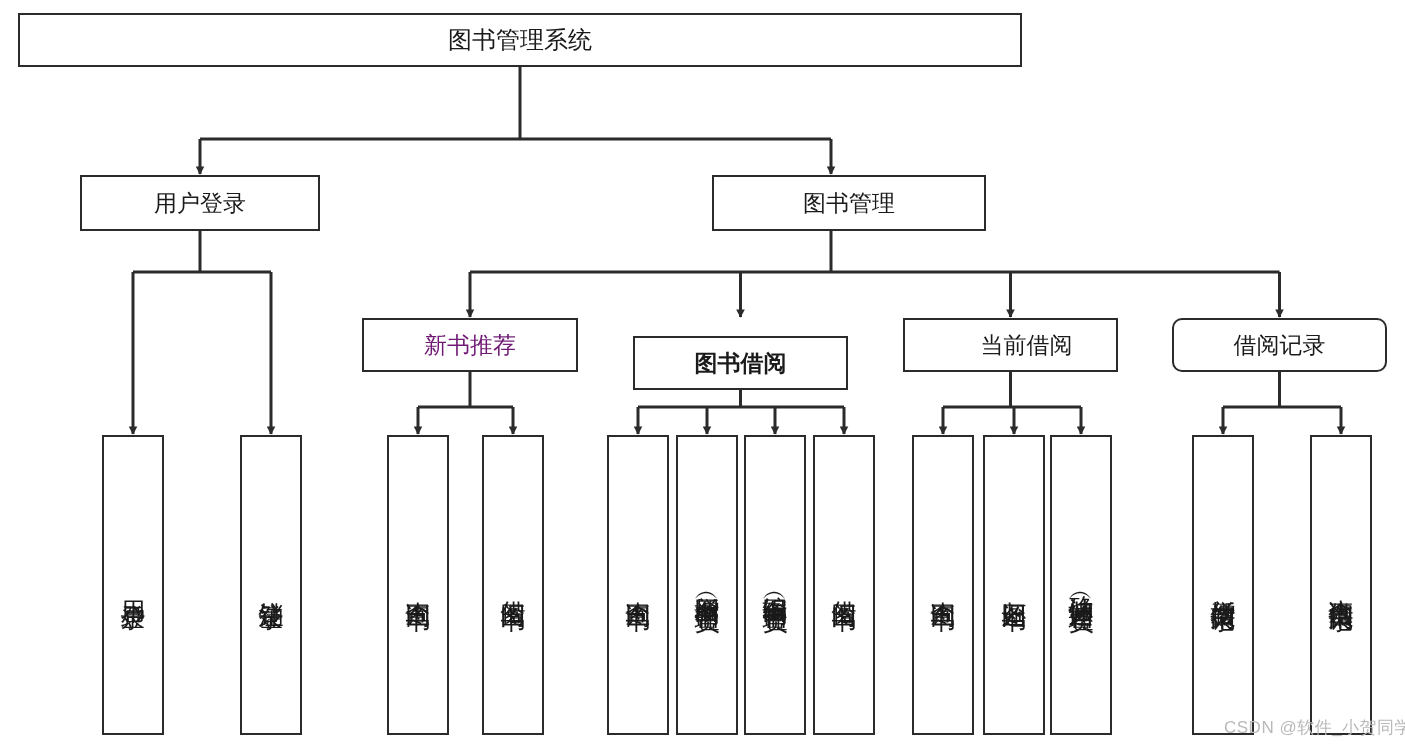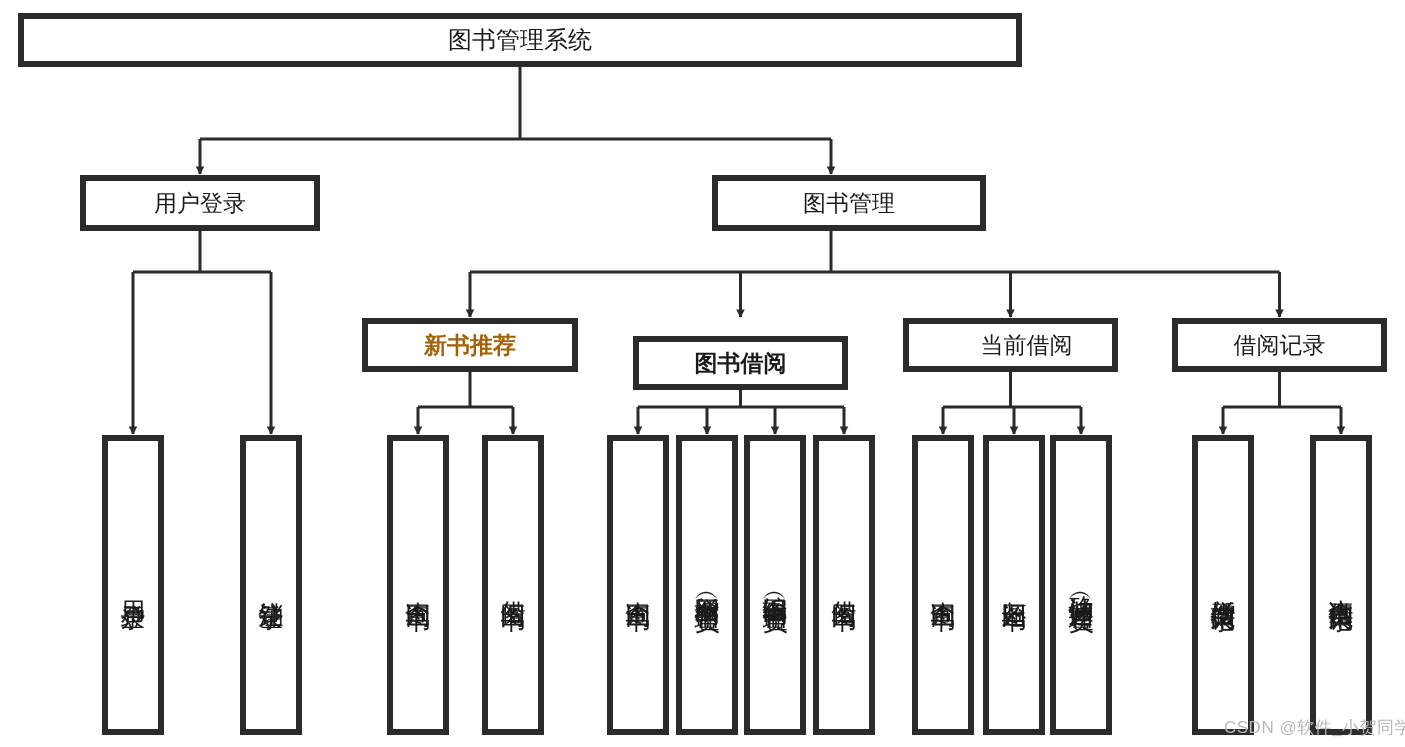--- a/index.html
+++ b/index.html
@@ -21,21 +21,21 @@
     position: absolute;
     left: 0;
     top: 0;
     width: 1405px;
     height: 747px;
   }
   .node {
     position: absolute;
     box-sizing: border-box;
     background: #ffffff;
-    border: 6px solid #6d28d9;
+    border: 2px solid #6d28d9;
     display: flex;
     align-items: center;
     justify-content: center;
     overflow: hidden;
   }
   .node-label {
     color: #1a1a1a;
     line-height: 1.16;
     text-align: center;
     white-space: nowrap;
@@ -112,29 +112,29 @@
       <div class="node horizontal root" style="left: 18px; top: 13px; width: 1004px; height: 54px; border-color: rgb(43, 43, 43); background: rgb(255, 255, 255);">
         <span class="node-label" style="color: rgb(26, 26, 26);">图书管理系统</span>
       </div>
       <div class="node horizontal" style="left: 80px; top: 175px; width: 240px; height: 56px; border-color: rgb(43, 43, 43); background: rgb(255, 255, 255);">
         <span class="node-label" style="color: rgb(26, 26, 26);">用户登录</span>
       </div>
       <div class="node horizontal" style="left: 712px; top: 175px; width: 274px; height: 56px; border-color: rgb(43, 43, 43); background: rgb(255, 255, 255);">
         <span class="node-label" style="color: rgb(26, 26, 26);">图书管理</span>
       </div>
       <div class="node horizontal" style="left: 362px; top: 318px; width: 216px; height: 54px; border-color: rgb(43, 43, 43); background: rgb(255, 255, 255);">
-        <span class="node-label" style="color: #a16207; font-weight: bold;">新书推荐</span>
+        <span class="node-label" style="color: #701a75;">新书推荐</span>
       </div>
       <div class="node horizontal" style="left: 633px; top: 336px; width: 215px; height: 54px; border-color: rgb(43, 43, 43); background: rgb(255, 255, 255); font-weight: bold;">
         <span class="node-label" style="color: rgb(26, 26, 26);">图书借阅</span>
       </div>
       <div class="node horizontal" style="left: 903px; top: 318px; width: 215px; height: 54px; border-color: rgb(43, 43, 43); background: rgb(255, 255, 255); padding-left: 32px;">
         <span class="node-label" style="color: rgb(26, 26, 26);">当前借阅</span>
       </div>
-      <div class="node horizontal" style="left: 1172px; top: 318px; width: 215px; height: 54px; border-color: rgb(43, 43, 43); background: rgb(255, 255, 255);">
+      <div class="node horizontal" style="left: 1172px; top: 318px; width: 215px; height: 54px; border-color: rgb(43, 43, 43); background: rgb(255, 255, 255); border-radius: 10px;">
         <span class="node-label" style="color: rgb(26, 26, 26);">借阅记录</span>
       </div>
       <div class="node vertical" style="left: 102px; top: 435px; width: 62px; height: 300px; border-color: rgb(43, 43, 43); background: rgb(255, 255, 255);">
         <span class="node-label" style="color: rgb(26, 26, 26);">用户登录</span>
       </div>
       <div class="node vertical" style="left: 240px; top: 435px; width: 62px; height: 300px; border-color: rgb(43, 43, 43); background: rgb(255, 255, 255);">
         <span class="node-label" style="color: rgb(26, 26, 26);">注销登录</span>
       </div>
       <div class="node vertical" style="left: 387px; top: 435px; width: 62px; height: 300px; border-color: rgb(43, 43, 43); background: rgb(255, 255, 255);">
         <span class="node-label" style="color: rgb(26, 26, 26);">查询图书</span>

